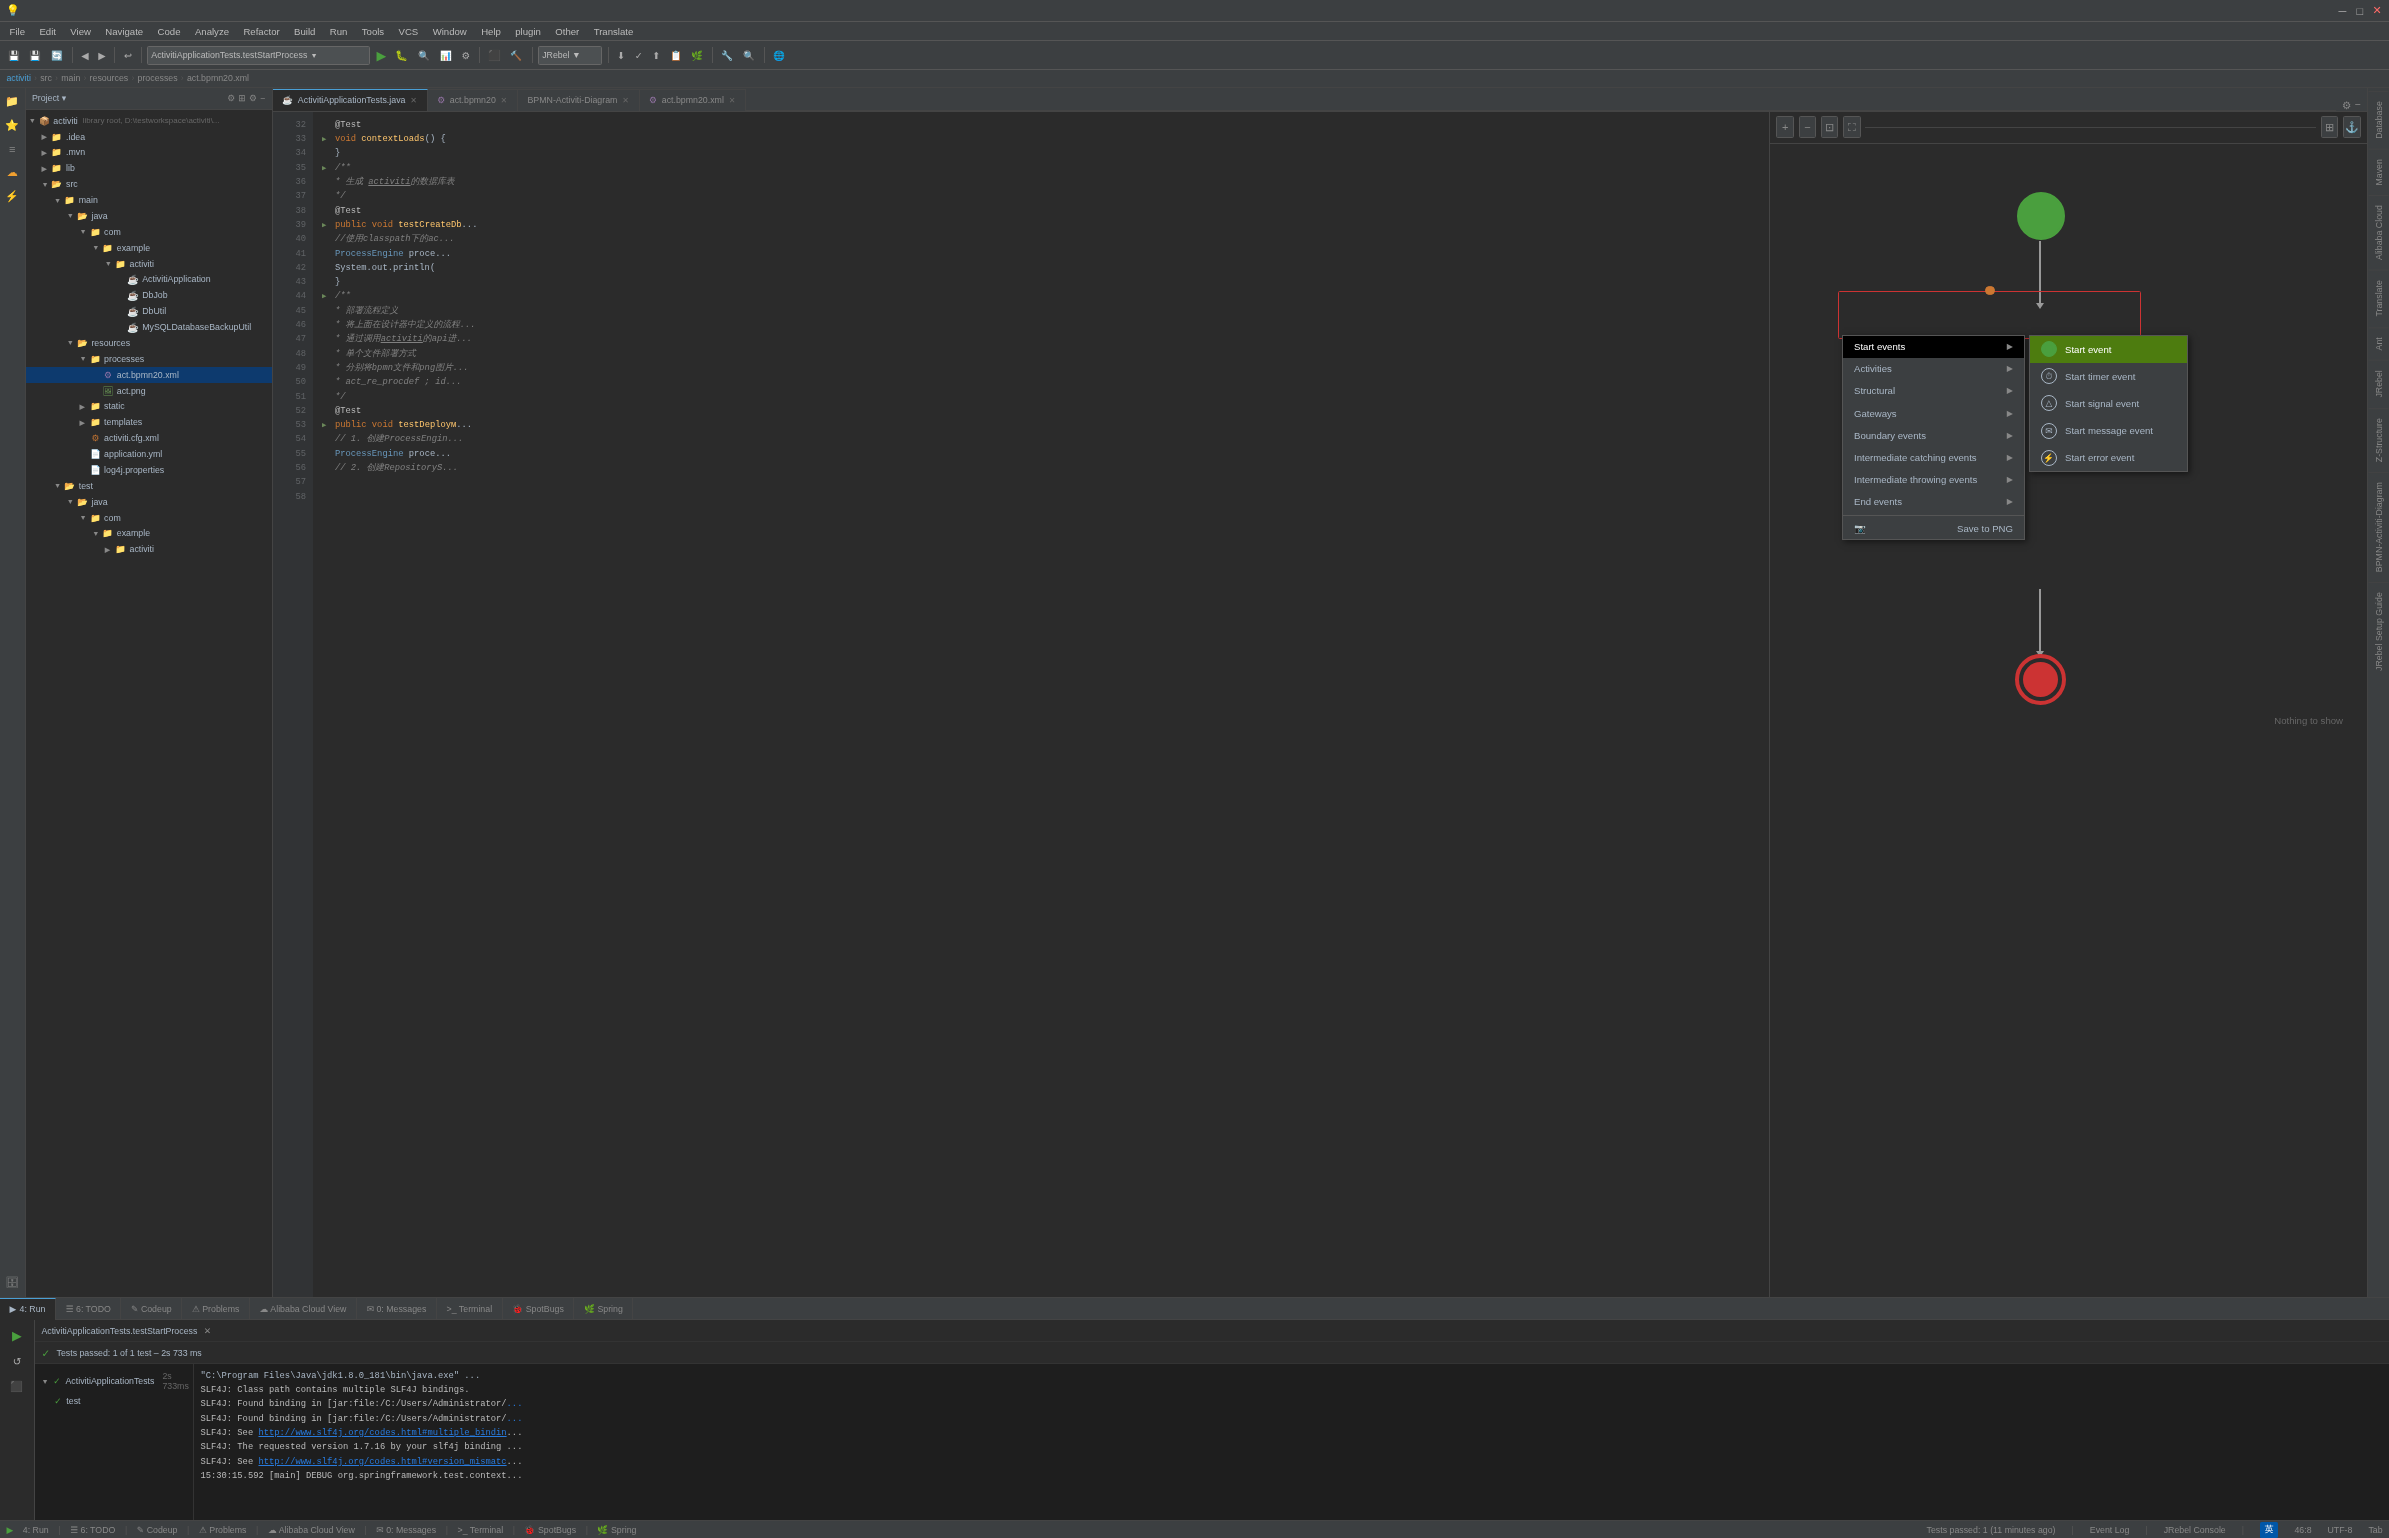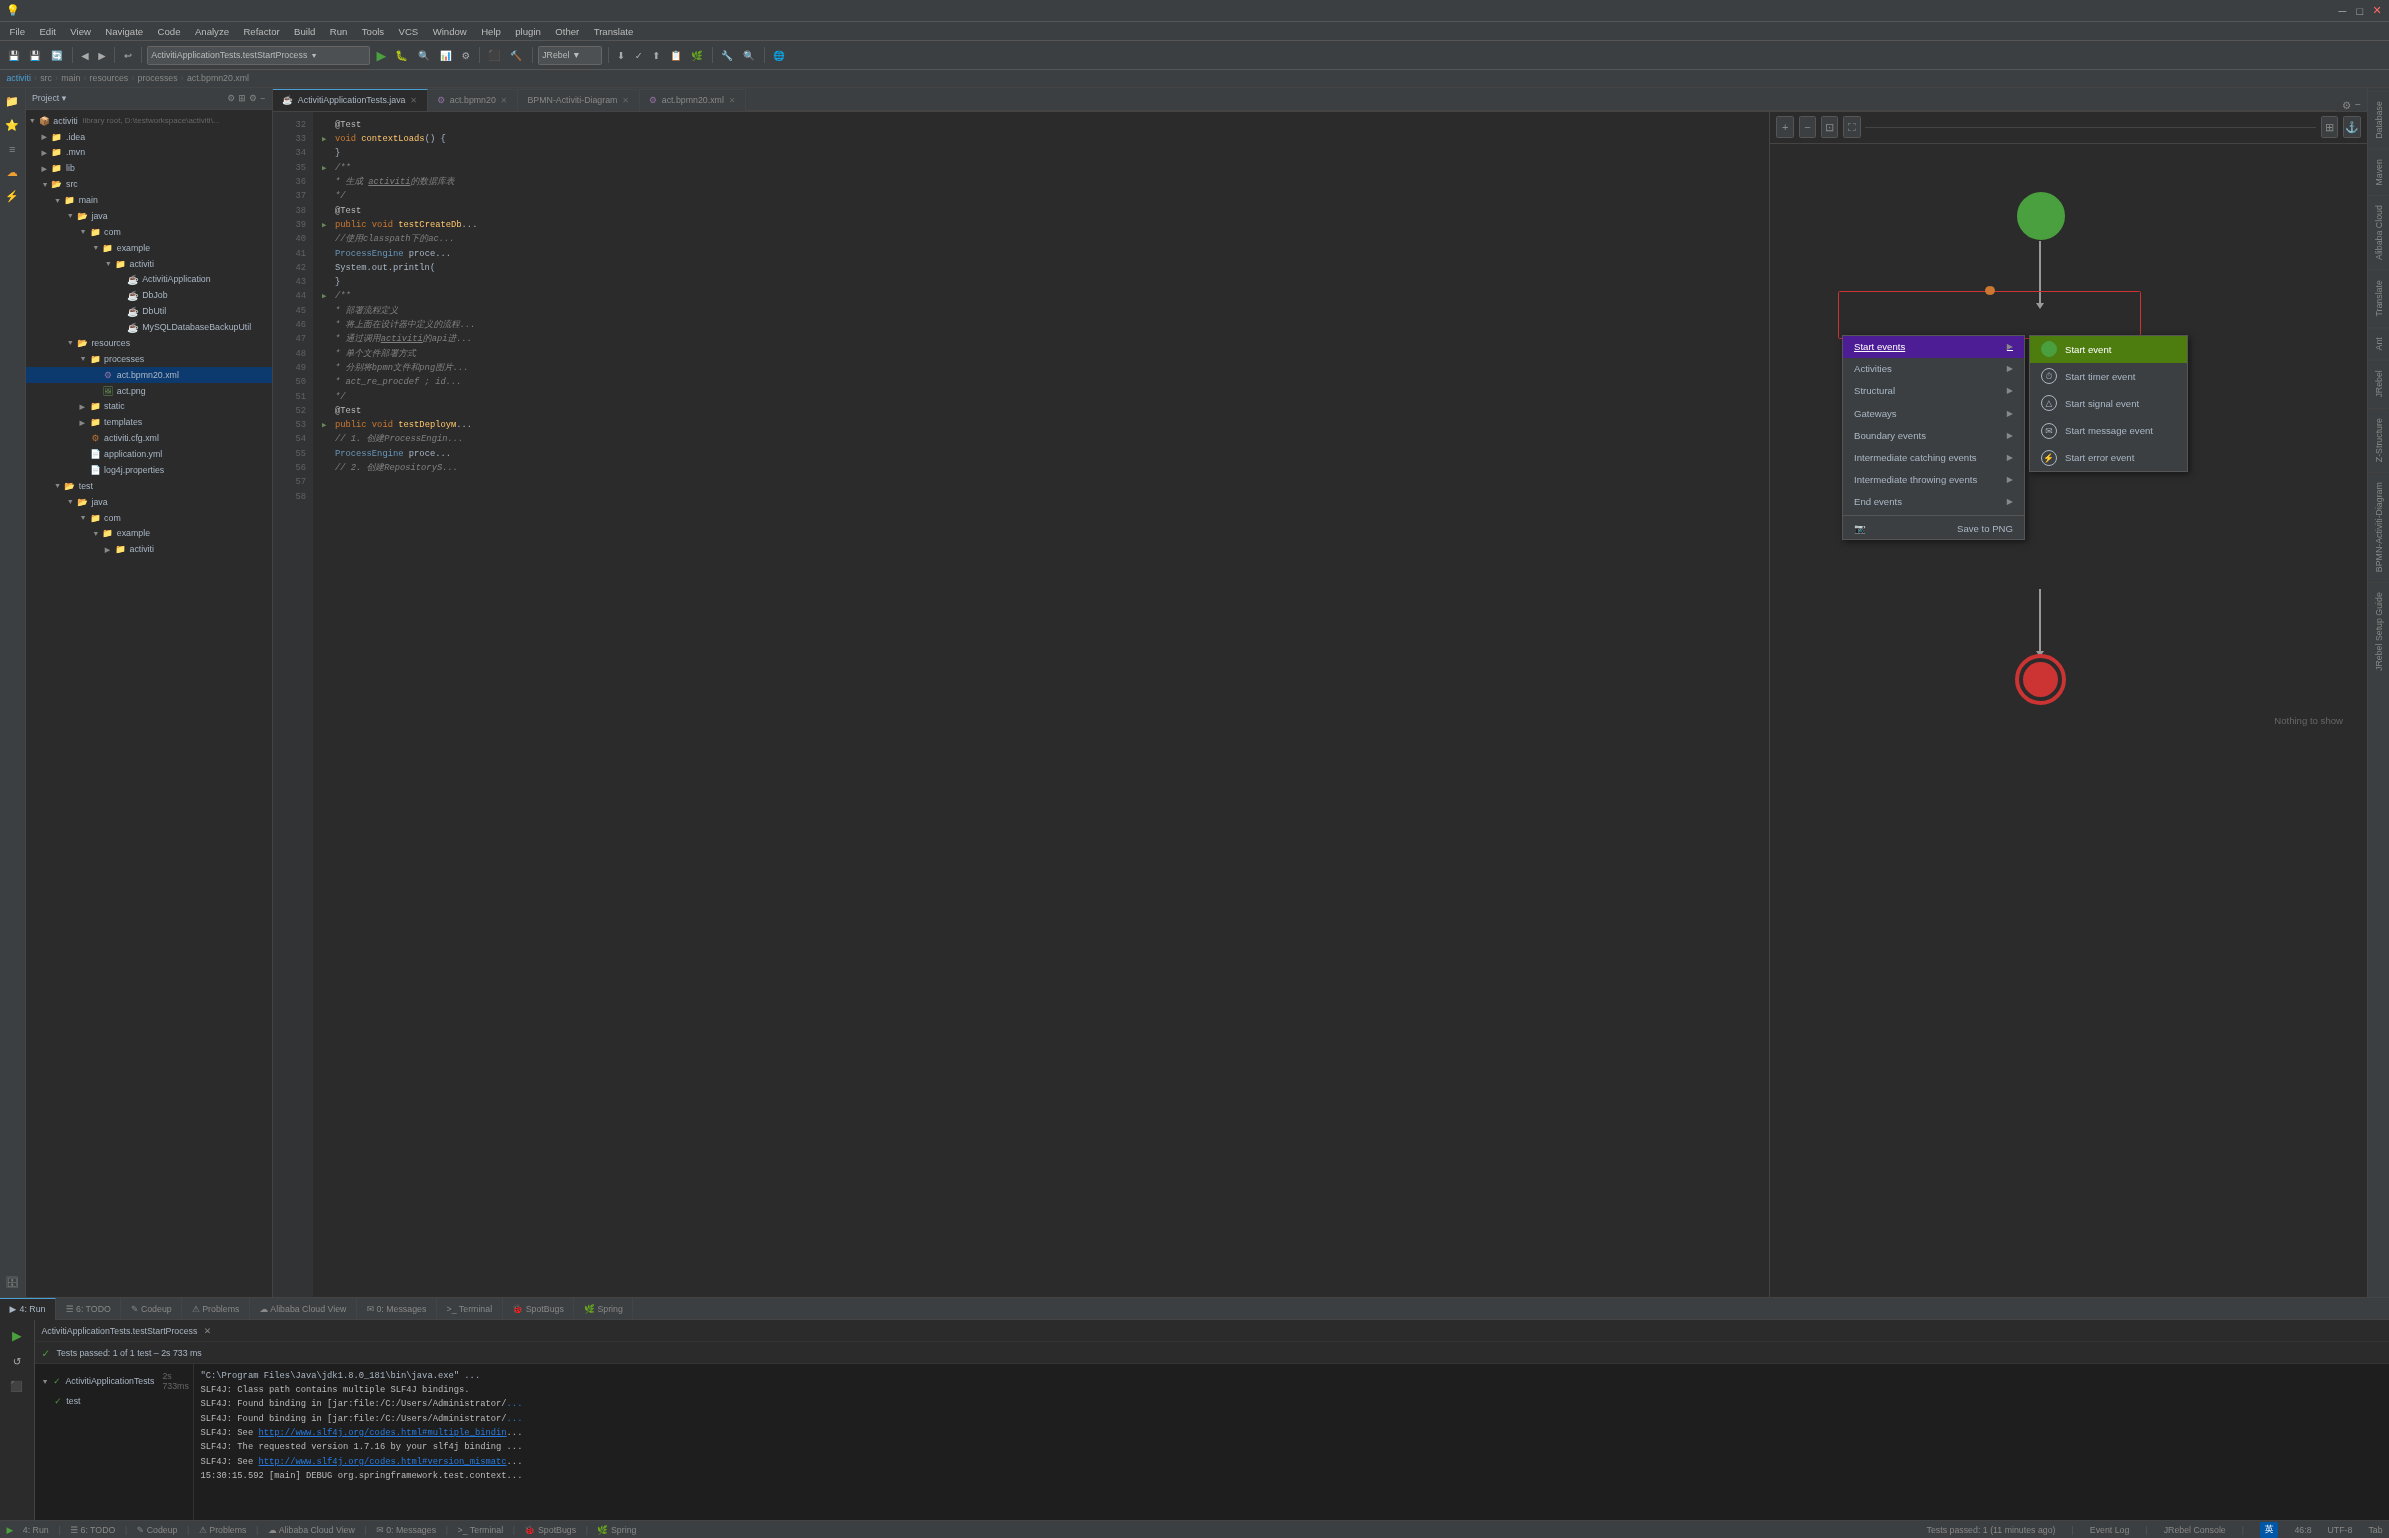--- a/index.html
+++ b/index.html
@@ -58,21 +58,21 @@
     .an { color: #bbb; }
 
     
     #diagram-area { width: 598px; background: #1e1e1e; border-left: 0.8px solid #444; display: flex; flex-direction: column; position: relative; }
     #diagram-toolbar { height: 29px; background: #2b2b2b; display: flex; align-items: center; padding: 0 6.4px; gap: 6.4px; border-bottom: 0.8px solid #444; }
     #diagram-canvas { flex: 1; position: relative; background: #2b2b2b; }
 
     
     #context-menu { position: absolute; left: 86px; top: 143px; background: #3c3f41; border: 0.8px solid #555; box-shadow: 1.6px 1.6px 6.4px rgba(0,0,0,0.5); z-index: 100; min-width: 175px; }
     .ctx-item { padding: 5.6px 11px; display: flex; align-items: center; justify-content: space-between; cursor: pointer; font-size: 9.6px; color: #a9b7c6; }
-    .ctx-item.selected { background: #4c1d95; color: #fff; text-decoration: underline; }
+    .ctx-item.selected { background: #000000; color: #fff; }
     .ctx-arrow { color: #888; font-size: 8px; }
     .ctx-separator { height: 0.8px; background: #555; margin: 1.6px 0; }
 
     
     #submenu { position: absolute; left: 265px; top: 207px; background: #3c3f41; border: 0.8px solid #555; box-shadow: 1.6px 1.6px 6.4px rgba(0,0,0,0.5); z-index: 101; min-width: 159px; }
     .sub-item { padding: 5.6px 11px; display: flex; align-items: center; gap: 8px; cursor: pointer; font-size: 9.6px; color: #a9b7c6; }
     .sub-item.selected { background: #4d7c0f; color: #fff; }
     .sub-icon { width: 16px; height: 16px; border-radius: 50%; border: 1.6px solid #a9b7c6; display: flex; align-items: center; justify-content: center; flex-shrink: 0; }
     .sub-icon.start { background: #4a9f3e; border-color: #4a9f3e; }
     .sub-icon.timer { border-color: #a9b7c6; }

